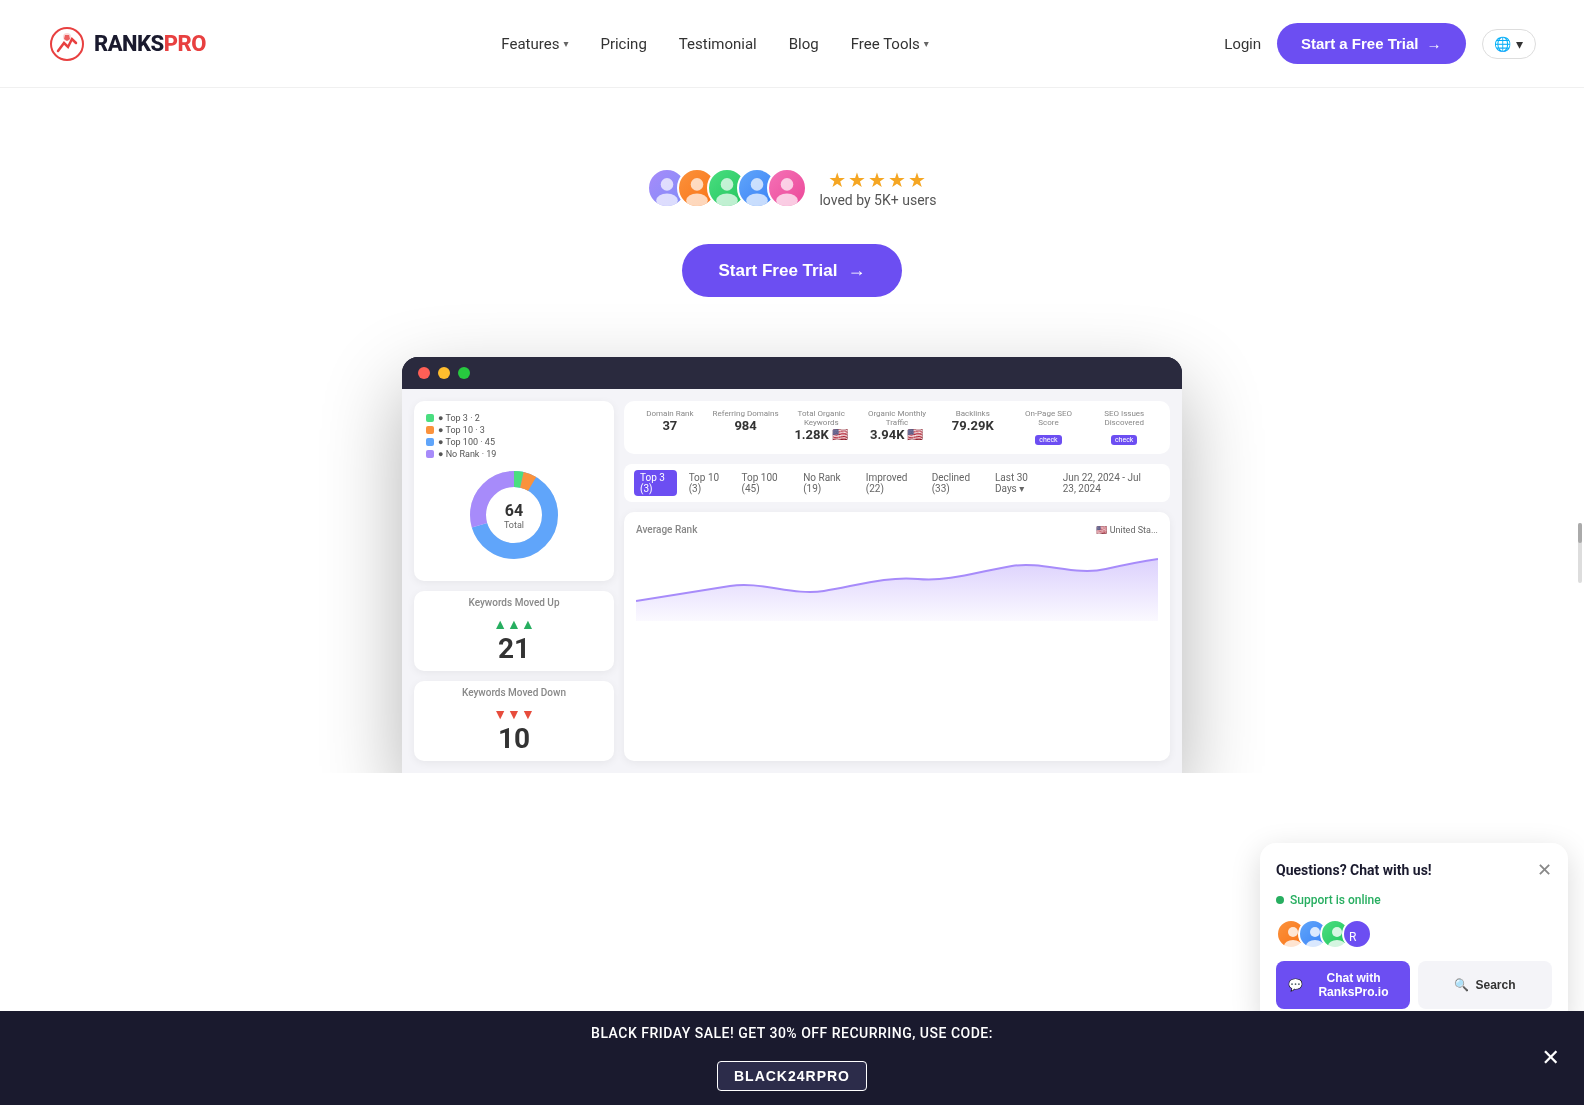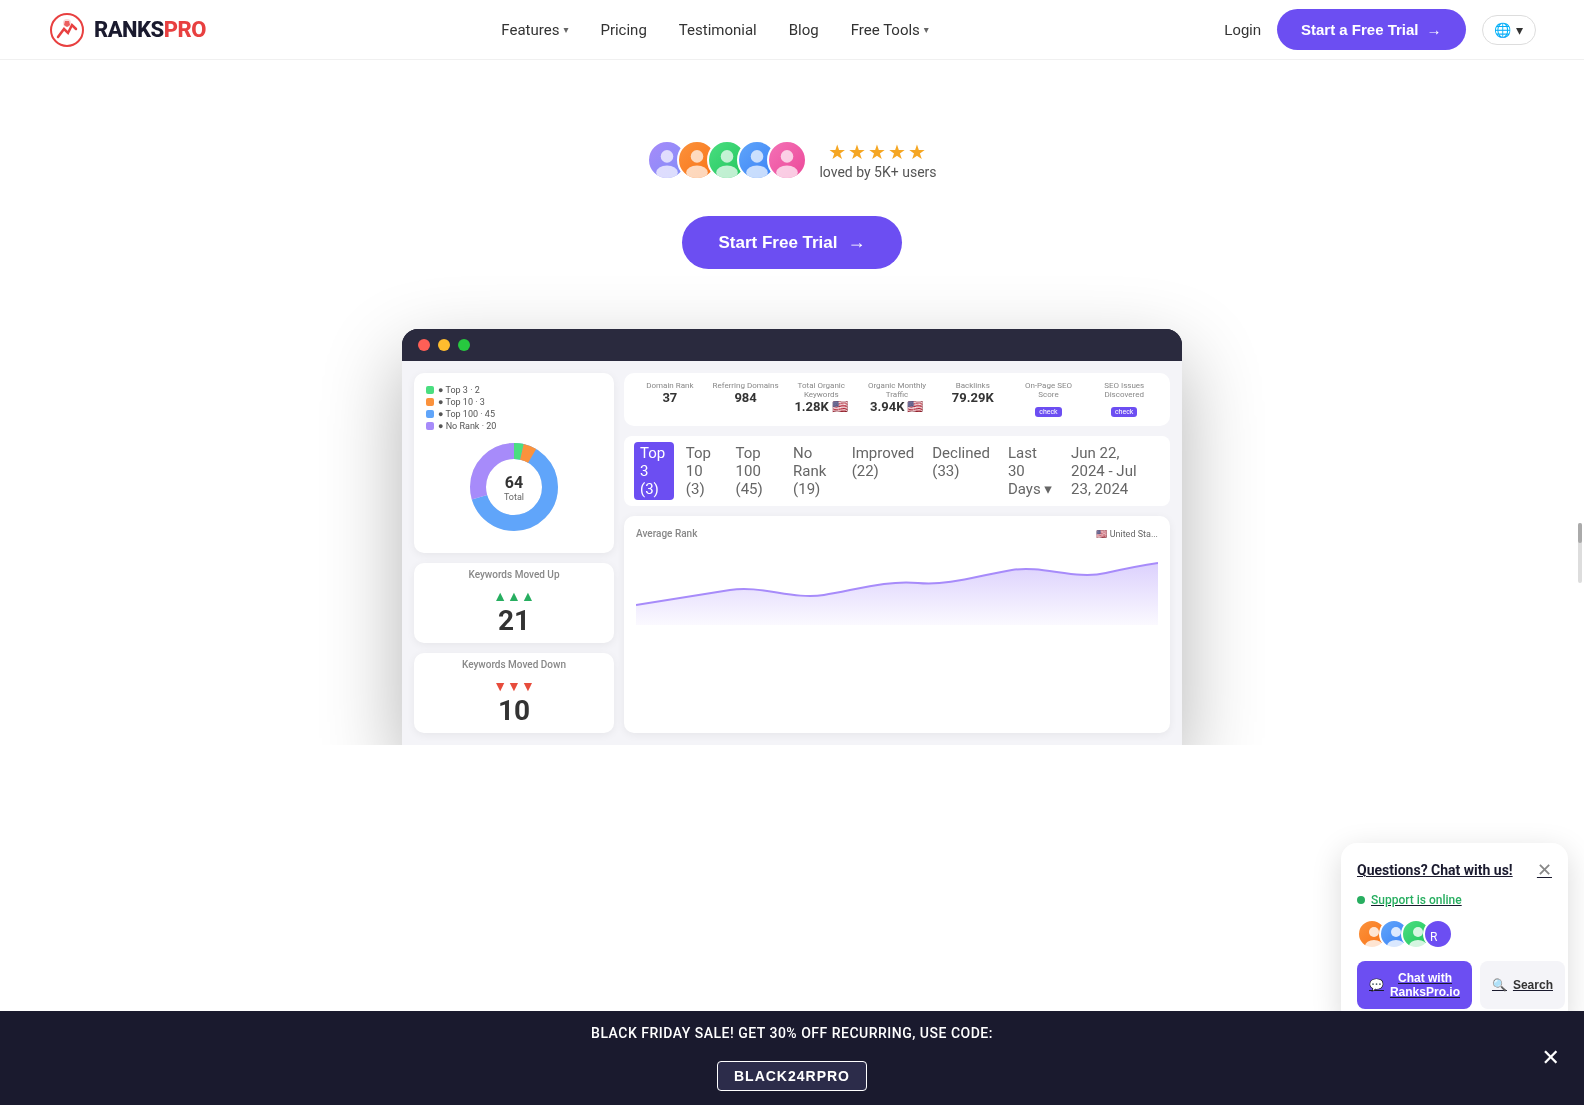--- a/index.html
+++ b/index.html
@@ -1,21 +1,21 @@
 <!DOCTYPE html>
 <html><head>
   <meta charset="utf-8">
   <style>
     * { margin: 0; padding: 0; box-sizing: border-box; }
     body { font-family: -apple-system, BlinkMacSystemFont, 'Segoe UI', Roboto, sans-serif; background: #fff; color: #1a1a2e; overflow-x: hidden; }
 
     
     .navbar {
       display: flex; align-items: center; justify-content: space-between;
-      padding: 0 48px; height: 60px; background: #fff;
+      padding: 0 48px; height: 88px; background: #fff;
       border-bottom: 1px solid #f0f0f0; position: sticky; top: 0; z-index: 100;
     }
     .logo { display: flex; align-items: center; gap: 8px; text-decoration: none; }
     .logo-icon { width: 38px; height: 38px; }
     .logo-text { font-size: 22px; font-weight: 800; letter-spacing: -0.5px; }
     .logo-ranks { color: #1a1a2e; }
     .logo-pro { color: #e84040; }
     .nav-links { display: flex; gap: 32px; }
     .nav-link { font-size: 15px; color: #333; text-decoration: none; cursor: pointer; display: flex; align-items: center; gap: 4px; }
     .nav-chevron { font-size: 10px; color: #666; }
@@ -88,23 +88,22 @@
     .stat-value { font-size: 13px; font-weight: 700; color: #333; }
     .stat-badge { display: inline-block; background: #6c4ef2; color: #fff; font-size: 7px; padding: 1px 4px; border-radius: 3px; margin-top: 2px; }
 
     
     .chart-card { flex: 1; }
     .mini-chart { height: 80px; position: relative; overflow: hidden; }
 
     
     .chat-widget {
       position: fixed; bottom: 80px; right: 16px; z-index: 200;
-      background: #fff; border-radius: 16px; padding: 16px; width: 227px;
+      background: #fff; border-radius: 16px; padding: 16px; width: 308px;
       box-shadow: 0 8px 30px rgba(0,0,0,0.15);
-      text-decoration: underline;
     }
     .chat-header { display: flex; align-items: center; justify-content: space-between; margin-bottom: 12px; }
     .chat-title { font-size: 14px; font-weight: 700; color: #1a1a2e; }
     .chat-close { background: none; border: none; font-size: 18px; cursor: pointer; color: #888; }
     .online-status { display: flex; align-items: center; gap: 6px; font-size: 12px; color: #27ae60; font-weight: 500; margin-bottom: 12px; }
     .online-dot { width: 8px; height: 8px; border-radius: 50%; background: #27ae60; }
     .chat-agents { display: flex; margin-bottom: 12px; }
     .chat-agent-avatar { width: 30px; height: 30px; border-radius: 50%; background: #ccc; margin-left: -8px; border: 2px solid #fff; }
     .chat-agent-avatar:first-child { margin-left: 0; }
     .chat-buttons { display: flex; gap: 8px; }
@@ -251,21 +250,21 @@
             <div class="legend-item">
                 <div class="legend-dot" style="background:#fb923c"></div>
                 <span>● Top 10 · 3</span>
               </div>
             <div class="legend-item">
                 <div class="legend-dot" style="background:#60a5fa"></div>
                 <span>● Top 100 · 45</span>
               </div>
             <div class="legend-item">
                 <div class="legend-dot" style="background:#a78bfa"></div>
-                <span>● No Rank · 20</span>
+                <span>● No Rank · 19</span>
               </div>
           </div>
           <div class="donut-container">
             <svg class="donut-svg" viewBox="0 0 100 100">
               <circle cx="50" cy="50" r="36" fill="none" stroke="#e5e7eb" stroke-width="16"></circle>
               <circle cx="50" cy="50" r="36" fill="none" stroke="#60a5fa" stroke-width="16" stroke-dasharray="159 67" stroke-dashoffset="0" transform="rotate(-90 50 50)"></circle>
               <circle cx="50" cy="50" r="36" fill="none" stroke="#a78bfa" stroke-width="16" stroke-dasharray="67 159" stroke-dashoffset="-159" transform="rotate(-90 50 50)"></circle>
               <circle cx="50" cy="50" r="36" fill="none" stroke="#4ade80" stroke-width="16" stroke-dasharray="8 218" stroke-dashoffset="-226" transform="rotate(-90 50 50)"></circle>
               <circle cx="50" cy="50" r="36" fill="none" stroke="#fb923c" stroke-width="16" stroke-dasharray="11 215" stroke-dashoffset="-234" transform="rotate(-90 50 50)"></circle>
             </svg>
@@ -315,21 +314,21 @@
           <div class="stat-item">
             <div class="stat-label">On-Page SEO Score</div>
             <div class="stat-badge">check</div>
           </div>
           <div class="stat-item">
             <div class="stat-label">SEO Issues Discovered</div>
             <div class="stat-badge">check</div>
           </div>
         </div>
 
-        <div style="background:#fff; border-radius:8px; padding:6px 10px; display:flex; gap:6px; font-size:15px;">
+        <div style="background:#fff; border-radius:8px; padding:6px 10px; display:flex; gap:6px; font-size:10px;">
           <span style="background:#6c4ef2; color:#fff; padding:2px 6px; border-radius:4px;">Top 3 (3)</span>
           <span style="color:#666; padding:2px 6px;">Top 10 (3)</span>
           <span style="color:#666; padding:2px 6px;">Top 100 (45)</span>
           <span style="color:#666; padding:2px 6px;">No Rank (19)</span>
           <span style="color:#666; padding:2px 6px;">Improved (22)</span>
           <span style="color:#666; padding:2px 6px;">Declined (33)</span>
           <span style="color:#666; padding:2px 6px; margin-left:auto;">Last 30 Days ▾</span>
           <span style="color:#666; padding:2px 6px;">Jun 22, 2024 - Jul 23, 2024</span>
         </div>
 

